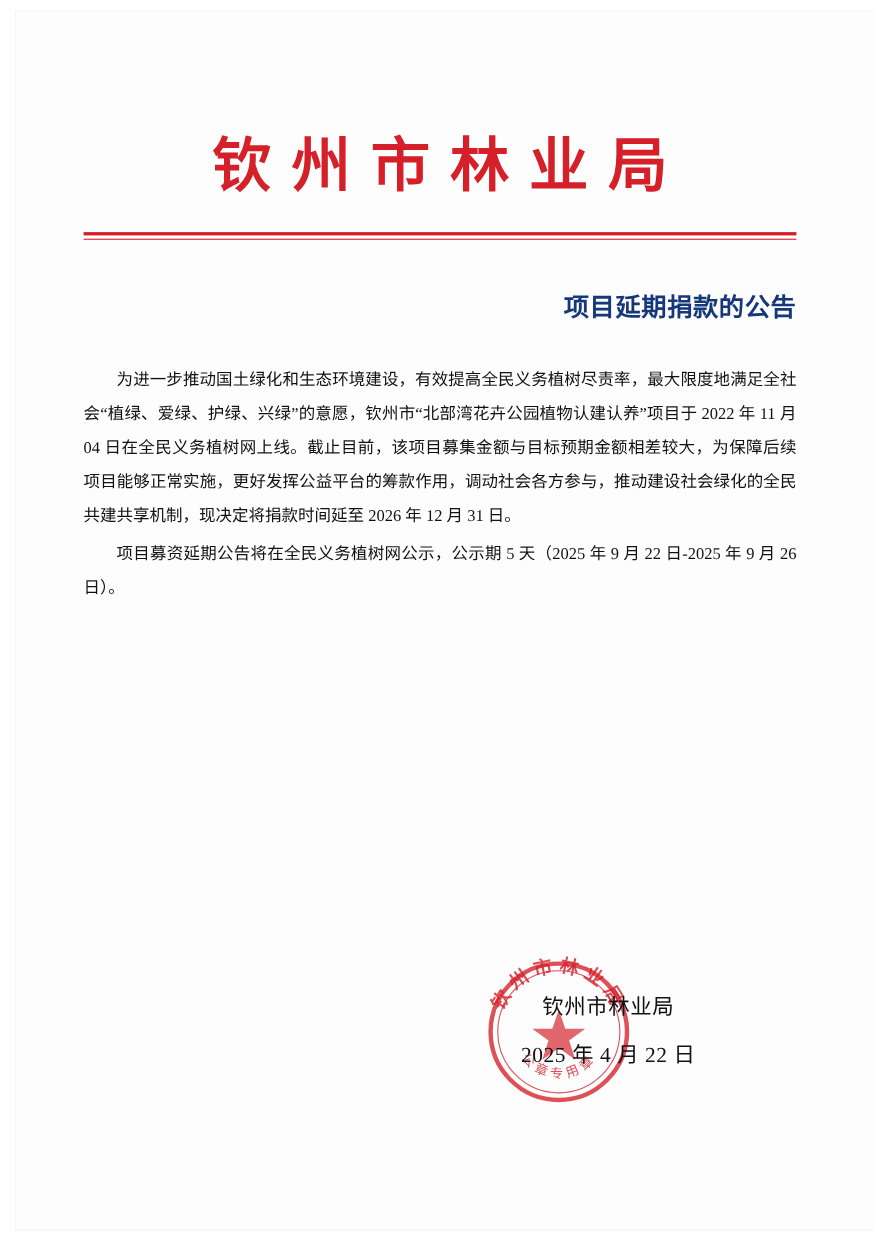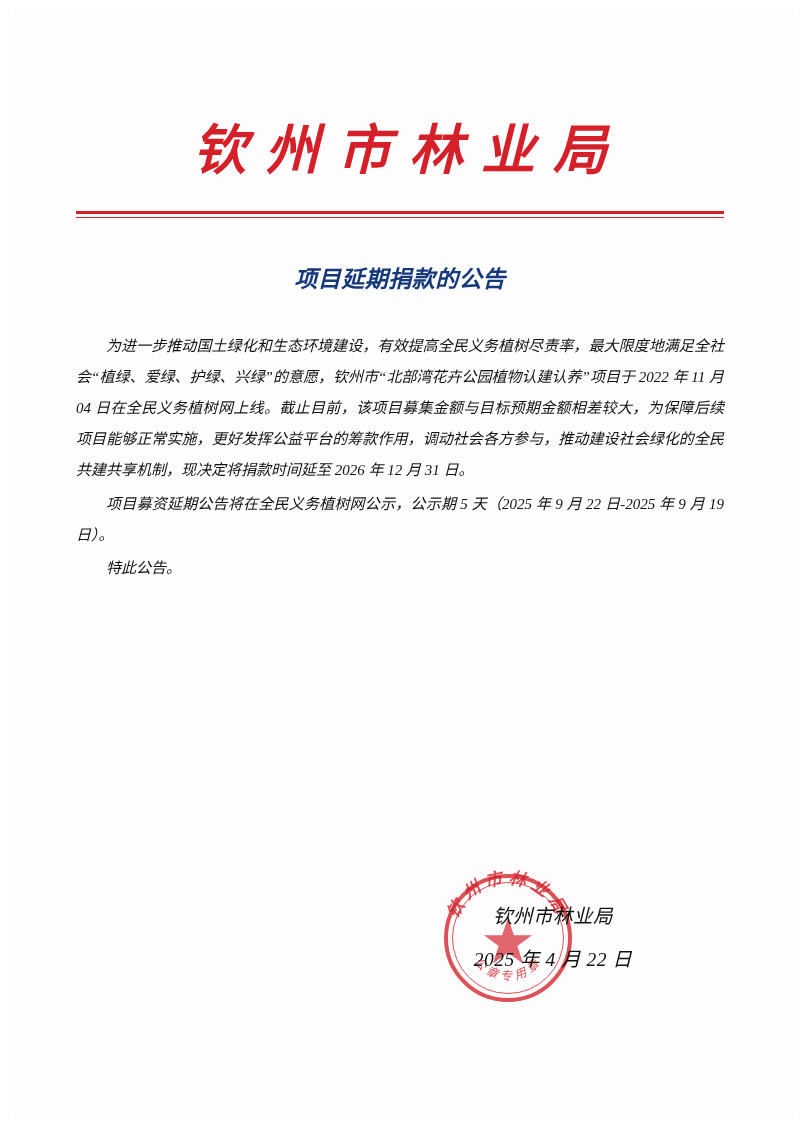--- a/index.html
+++ b/index.html
@@ -13,21 +13,20 @@
     overflow: hidden;
     font-family: "Liberation Serif", "DejaVu Serif", serif;
     color: #1a1a1a;
   }
   .page {
     position: relative;
     width: 808px;
     height: 1128px;
     background: #ffffff;
     box-sizing: border-box;
-    font-style: italic;
   }
   .sheet {
     position: absolute;
     left: 14px;
     top: 10px;
     width: 780px;
     height: 1108px;
     background: #fdfdfd;
     box-shadow: 0 0 1px rgba(0,0,0,0.18);
     box-sizing: border-box;
@@ -75,20 +74,21 @@
     margin-top: 42px;
     text-align: center;
     color: #15387a;
     font-weight: bold;
     font-size: 23px;
     line-height: 1.75;
     letter-spacing: 0.5px;
   }
   .doc-title .line2 {
     display: block;
+    text-align: right;
   }
 
   
   .body-text {
     margin-top: 30px;
     font-size: 15px;
     line-height: 2.08;
     text-align: justify;
     text-justify: inter-ideograph;
     color: #111111;
@@ -153,22 +153,21 @@
           <div class="rule-thin"></div>
         </div>
       </div>
 
       <div class="doc-title">
         <span class="line2">项目延期捐款的公告</span>
       </div>
 
       <div class="body-text">
         <p class="para">为进一步推动国土绿化和生态环境建设，有效提高全民义务植树尽责率，最大限度地满足全社会“植绿、爱绿、护绿、兴绿”的意愿，钦州市“北部湾花卉公园植物认建认养”项目于 2022 年 11 月 04 日在全民义务植树网上线。截止目前，该项目募集金额与目标预期金额相差较大，为保障后续项目能够正常实施，更好发挥公益平台的筹款作用，调动社会各方参与，推动建设社会绿化的全民共建共享机制，现决定将捐款时间延至 2026 年 12 月 31 日。</p>
-        <p class="para">项目募资延期公告将在全民义务植树网公示，公示期 5 天（2025 年 9 月 22 日-2025 年 9 月 19 日）。</p>
-        <p class="para">特此公告。</p>
+        <p class="para">项目募资延期公告将在全民义务植树网公示，公示期 5 天（2025 年 9 月 22 日-2025 年 9 月 26 日）。</p>
       </div>
 
       <div class="seal">
         <svg width="152" height="152" viewBox="0 0 152 152" xmlns="http://www.w3.org/2000/svg">
           <defs>
             <path id="sealTopArc" d="M 22,76 A 54,54 0 0 1 130,76"></path>
             <path id="sealBotArc" d="M 34,76 A 42,42 0 0 0 118,76"></path>
           </defs>
           <g opacity="0.78" fill="none" stroke="#d5202a">
             <circle cx="76" cy="76" r="62" stroke-width="4"></circle>

